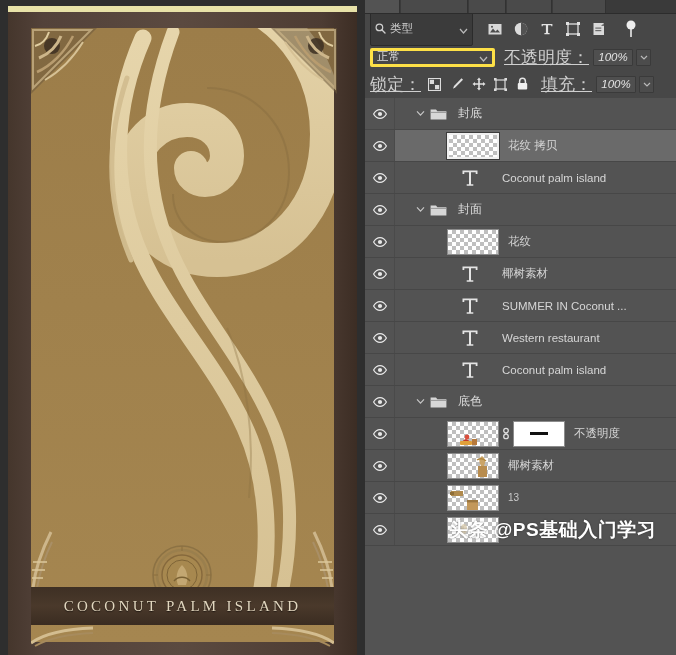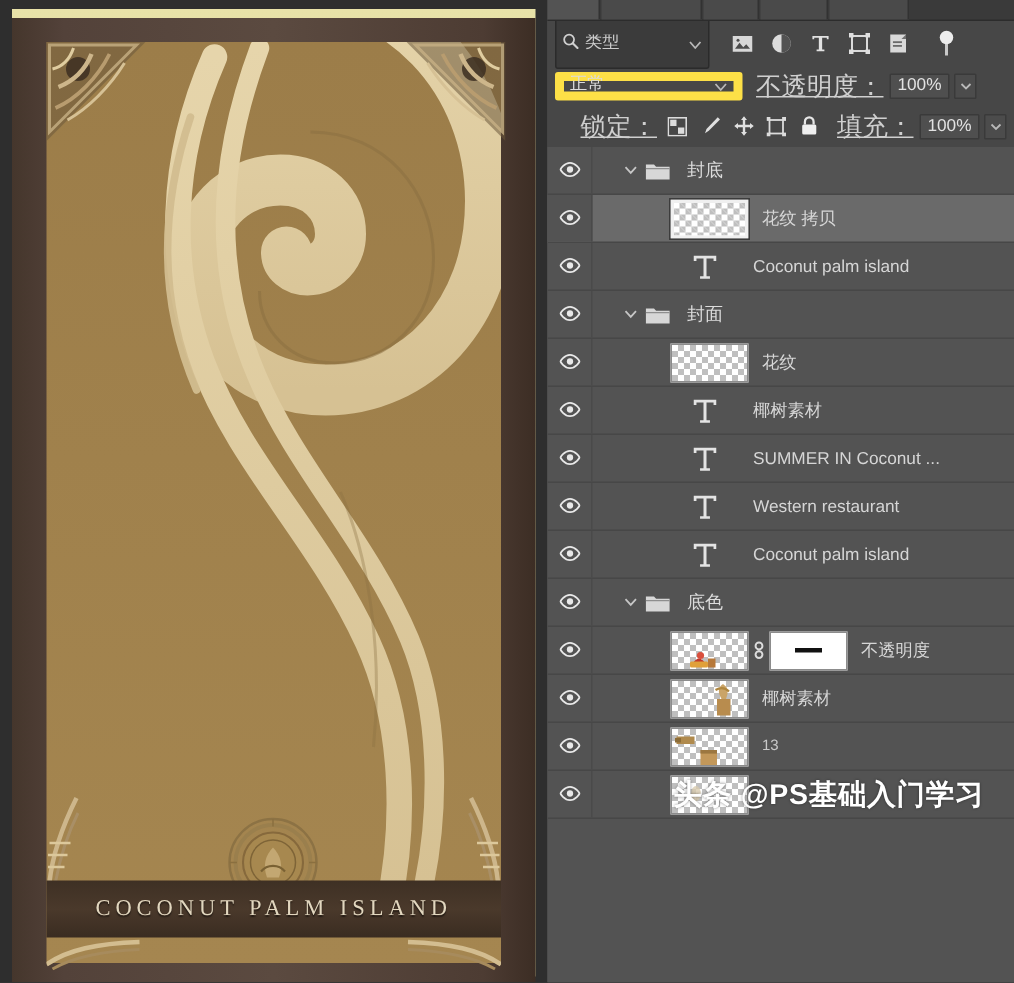--- a/index.html
+++ b/index.html
@@ -70,30 +70,30 @@
   }
   .search .mag{flex:none;}
   .search .ftext{color:#ccc;font-size:11.5px;line-height:1;flex:1;white-space:nowrap;overflow:hidden;}
   .search .car{flex:none;}
   .fic{width:24px;height:22px;display:flex;align-items:center;justify-content:center;}
   .ficons{display:flex;align-items:center;margin-left:10px;gap:2px;}
   .toggle-dot{margin-left:6px;}
 
   .row-blend{height:26px;display:flex;align-items:center;padding:0 5px;}
   .combo{
-    width:125px;height:19px;background:#474747;border:6px solid #fde047;border-radius:2px;
+    width:125px;height:19px;background:#474747;border:3px solid #fde047;border-radius:2px;
     display:flex;align-items:center;justify-content:space-between;padding:0 4px;box-sizing:border-box;
   }
   .combo .ctext{color:#dcdcdc;font-size:11.5px;line-height:1;}
   .lbl{color:#cfcfcf;font-size:17px;margin-left:9px;white-space:nowrap;text-decoration:underline;}
   .numbox{
     margin-left:4px;width:40px;height:17px;background:#4f4f4f;border:1px solid #3a3a3a;
     display:flex;align-items:center;justify-content:center;box-sizing:border-box;border-radius:1px;
   }
-  .numbox span{color:#e2e2e2;font-size:11.5px;}
+  .numbox span{color:#e2e2e2;font-size:11.5px;font-style:italic;}
   .mini-car{margin-left:3px;width:15px;height:17px;background:#4c4c4c;border:1px solid #3a3a3a;
     display:flex;align-items:center;justify-content:center;box-sizing:border-box;border-radius:1px;}
 
   .row-lock{height:28px;display:flex;align-items:center;padding:0 5px;}
   .lockicons{display:flex;align-items:center;gap:3px;margin-left:4px;}
   .lic{width:19px;height:19px;display:flex;align-items:center;justify-content:center;}
 
   
   .layers{flex:1;overflow:hidden;background:#535353;}
   .lrow{
@@ -332,21 +332,21 @@
           <span>100%</span>
         </div>
         <div class="mini-car">
           <svg width="8" height="5" viewBox="0 0 8 5">
               <path d="M1 1 L4 4 L7 1" fill="none" stroke="#b9b9b9" stroke-width="1.2"></path>
             </svg>
         </div>
       </div>
 
       <div class="row-lock">
-        <span class="lbl" style="margin-left:17px;">锁定：</span>
+        <span class="lbl" style="margin-left:0;">锁定：</span>
         <div class="lockicons">
           <span class="lic">
             <svg width="13" height="13" viewBox="0 0 13 13">
                 <rect x="0.5" y="0.5" width="12" height="12" fill="none" stroke="#dcdcdc" stroke-width="1.1"></rect>
                 <rect x="1.8" y="1.8" width="4.2" height="4.2" fill="#dcdcdc"></rect>
                 <rect x="7" y="7" width="4.2" height="4.2" fill="#dcdcdc"></rect>
               </svg>
           </span>
           <span class="lic">
             <svg width="14" height="14" viewBox="0 0 14 14">

